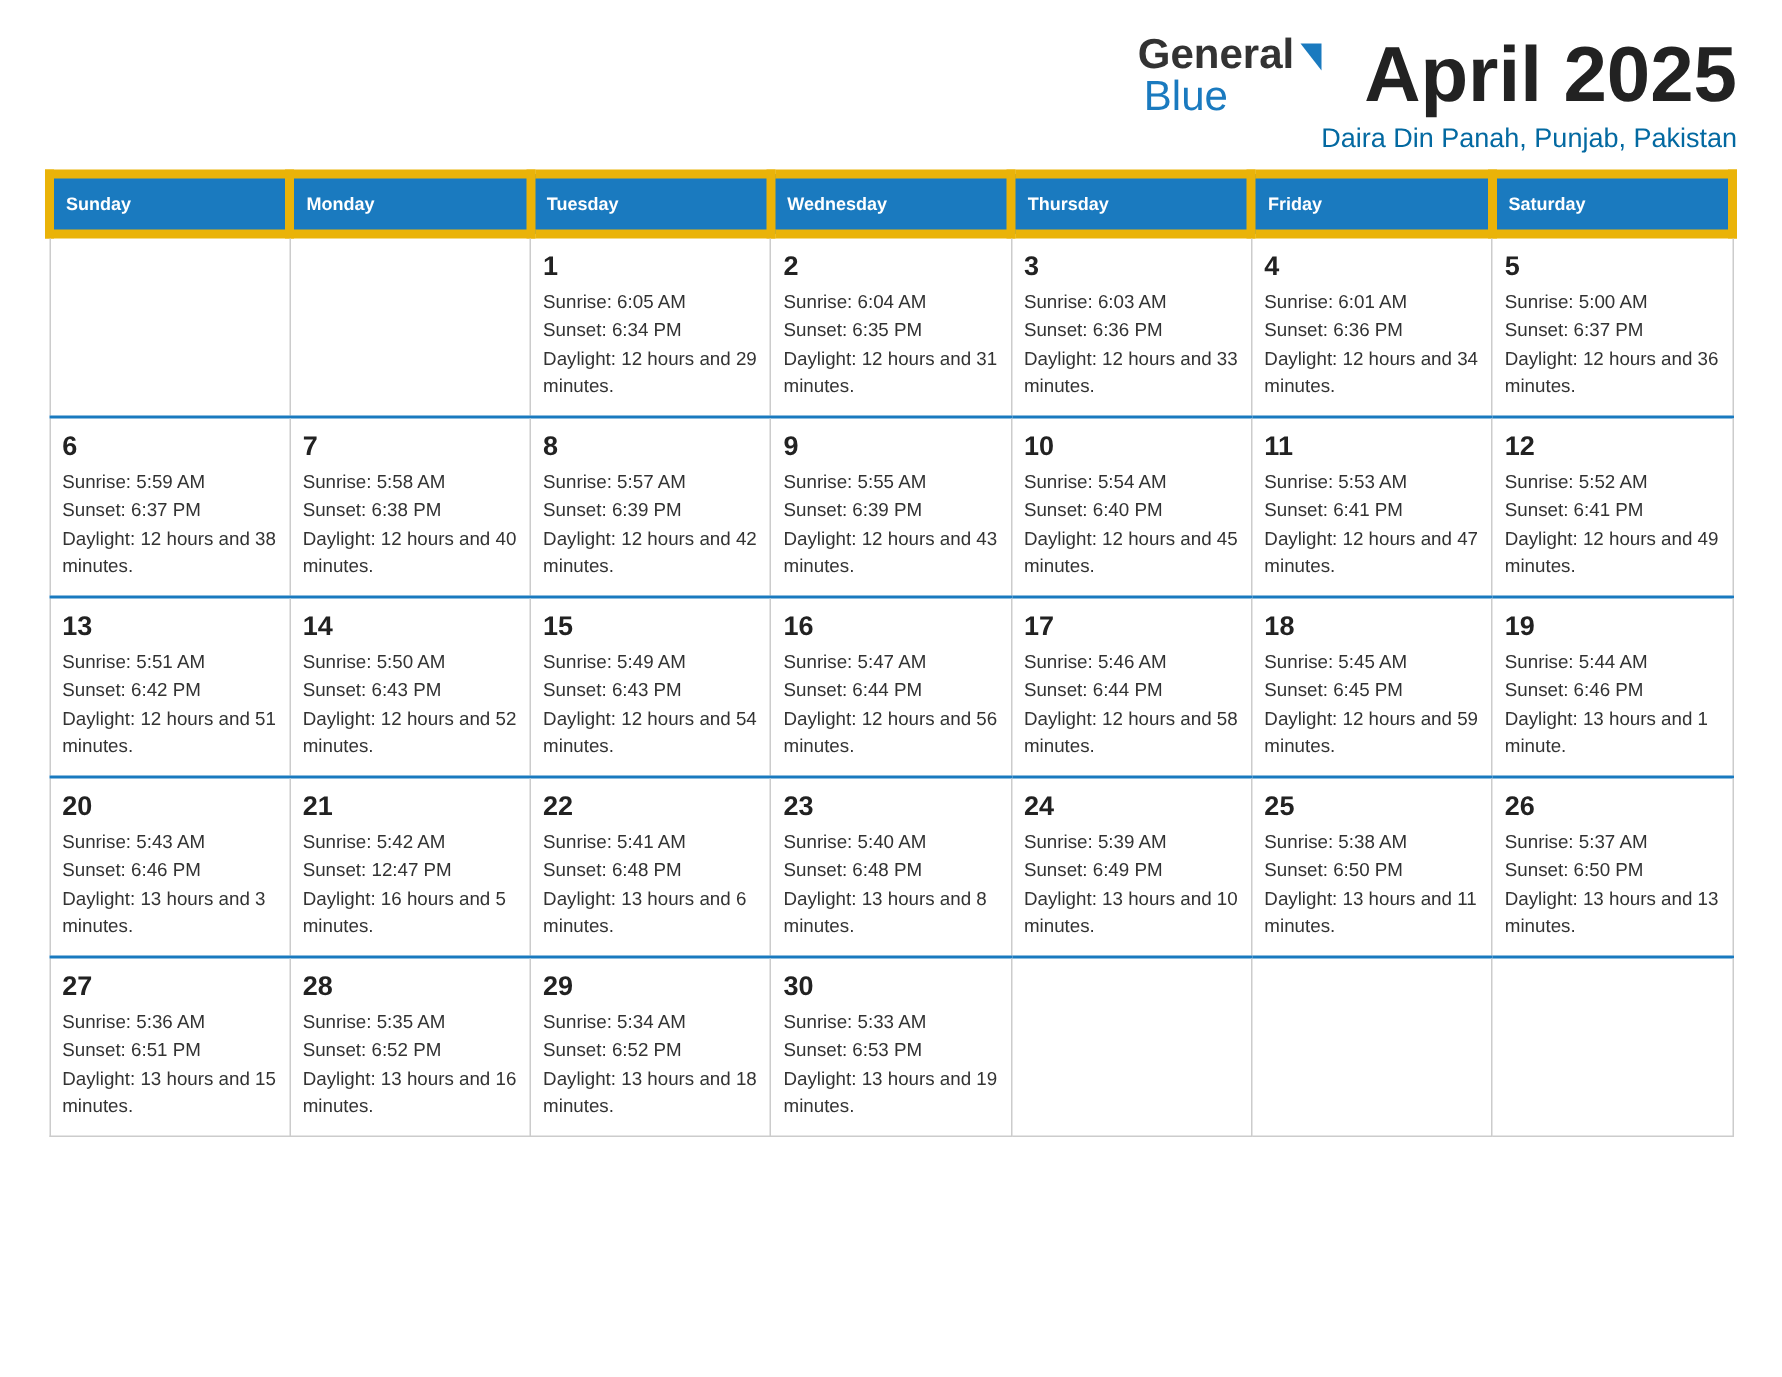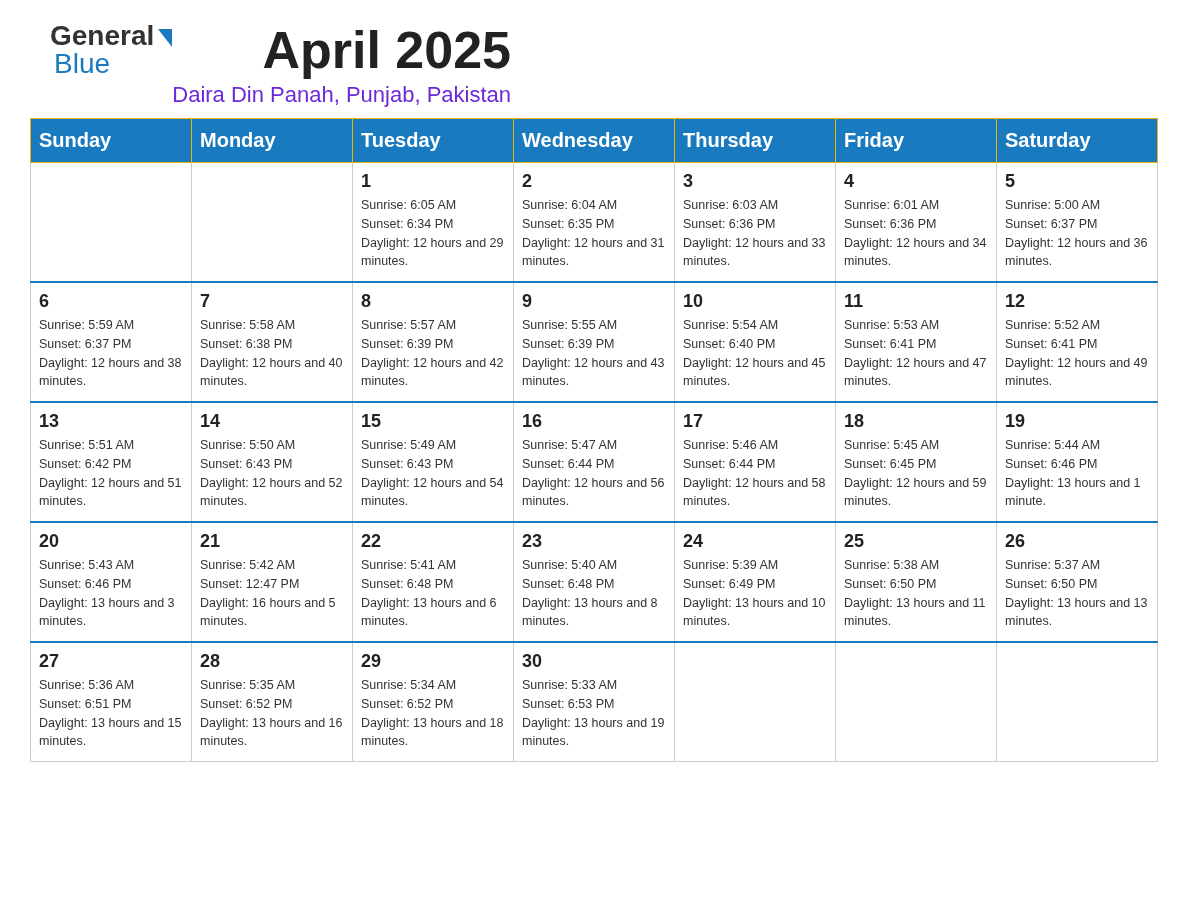--- a/index.html
+++ b/index.html
@@ -5,24 +5,23 @@
     * { box-sizing: border-box; margin: 0; padding: 0; }
     body {
       font-family: Arial, sans-serif;
       background: #fff;
       padding: 20px 30px;
       width: 1188px;
       min-height: 918px;
     }
     .header {
       display: flex;
-      justify-content: flex-start;
+      justify-content: flex-end;
       align-items: flex-start;
       margin-bottom: 10px;
-      margin-left: 20px;
     }
     .logo {
       display: flex;
       flex-direction: column;
       align-items: flex-start;
     }
     .logo-top {
       display: flex;
       align-items: center;
     }
@@ -49,37 +48,37 @@
     }
     .title-section {
       text-align: right;
     }
     .calendar-title {
       font-size: 52px;
       font-weight: bold;
       color: #222;
     }
     .calendar-subtitle {
-      font-size: 22px;
-      color: #6d28d9;
+      font-size: 18px;
+      color: #0369a1;
       margin-top: 2px;
     }
     .calendar-table {
       width: 100%;
       border-collapse: collapse;
       margin-top: 10px;
     }
     .calendar-table th {
       background-color: #1a7abf;
       color: #fff;
       padding: 10px 8px;
-      font-size: 20px;
+      font-size: 12px;
       font-weight: bold;
       text-align: left;
-      border: 1px solid #eab308;
+      border: 6px solid #eab308;
     }
     .calendar-table td {
       border: 1px solid #ccc;
       vertical-align: top;
       padding: 8px 8px 10px 8px;
       width: 14.28%;
       height: 110px;
     }
     .day-number {
       font-size: 18px;

